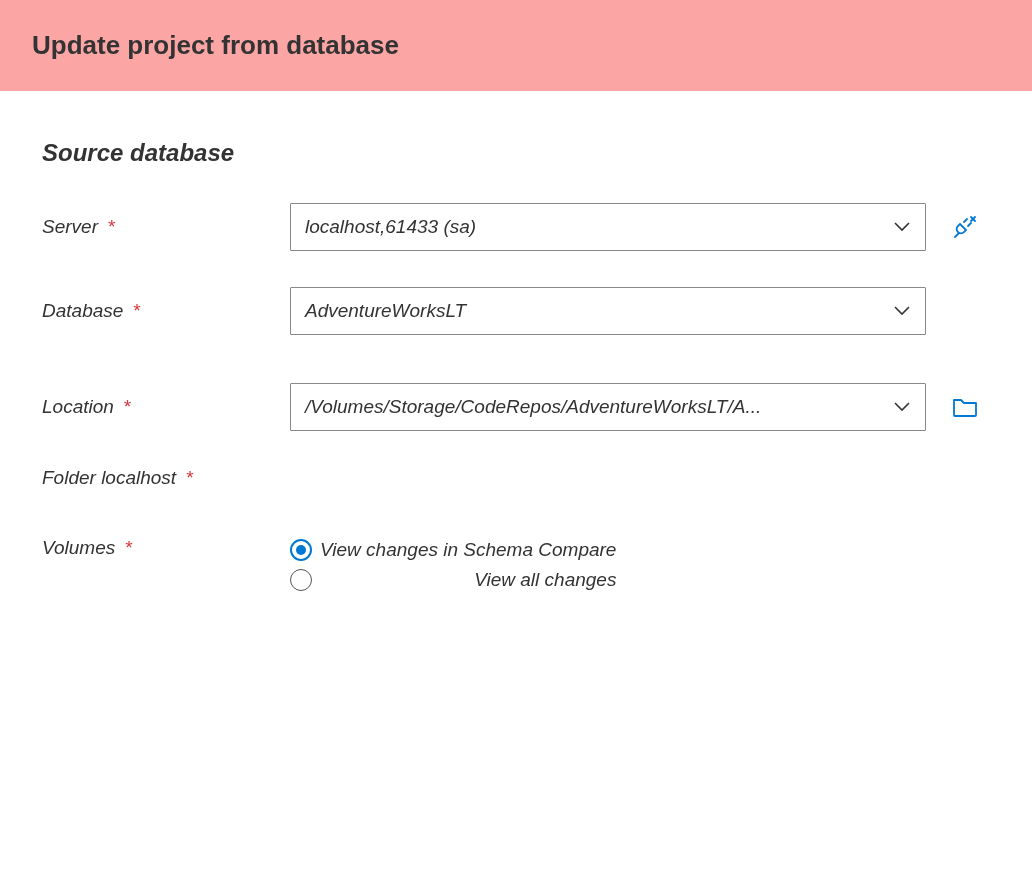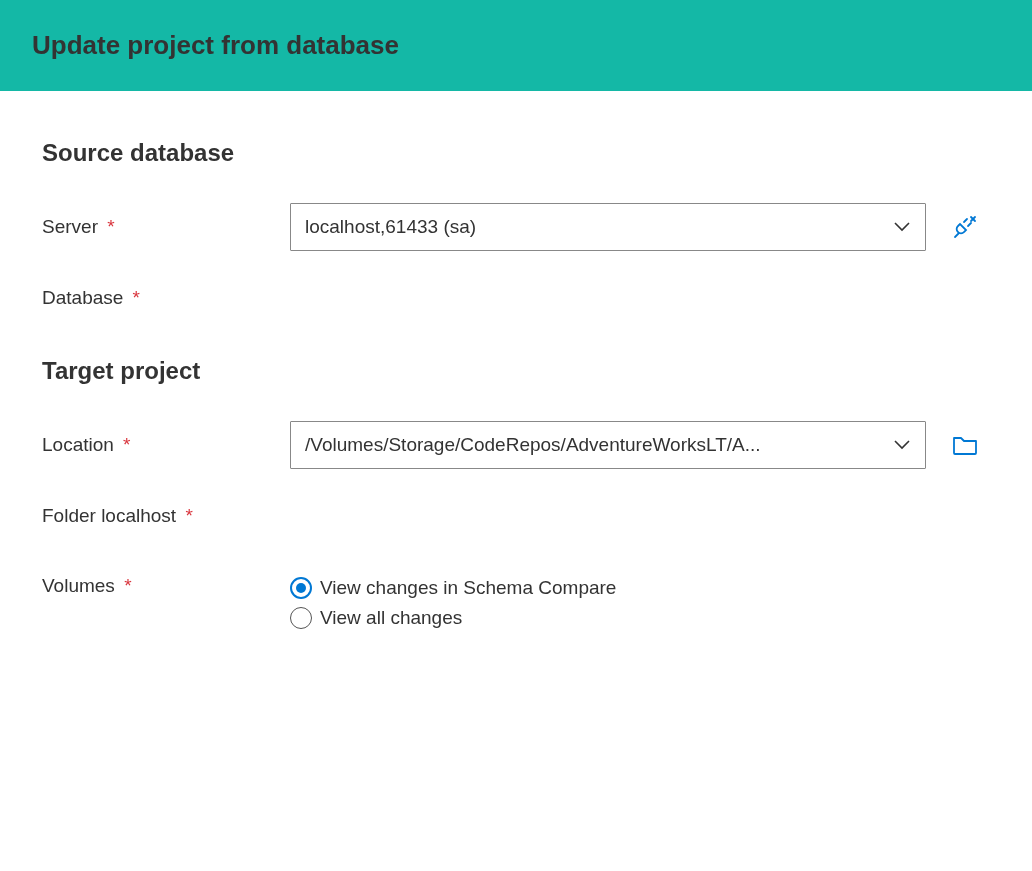--- a/index.html
+++ b/index.html
@@ -1,37 +1,37 @@
 <!DOCTYPE html>
 <html><head>
   <meta charset="utf-8">
   <style>
     * { margin: 0; padding: 0; box-sizing: border-box; }
     body { font-family: -apple-system, BlinkMacSystemFont, "Segoe UI", Helvetica, Arial, sans-serif; color: #323232; background: #fff; }
 
-    .header { background: #14b8a6; padding: 30px 0 30px 32px; }
+    .header { background: #fca5a5; padding: 30px 0 30px 32px; }
     .header h1 { font-size: 26px; font-weight: 700; color: #333; }
 
-    .content { padding: 0 32px 40px 42px; }
+    .content { padding: 0 32px 40px 42px; font-style: italic; }
 
     .section { margin-top: 48px; }
     .section h2 { font-size: 24px; font-weight: 700; color: #333; margin-bottom: 32px; }
 
     .field-row { display: flex; align-items: center; margin-bottom: 26px; margin-top: 36px; }
     .field-label { width: 248px; font-size: 19px; color: #333; flex-shrink: 0; }
     .req { color: #d9363e; margin-left: 4px; }
     .select-wrap { position: relative; width: 636px; }
     .select { width: 100%; height: 48px; border: 1px solid #888; background: #fff; padding: 0 42px 0 14px; font-size: 19px; color: #333; display: flex; align-items: center; cursor: pointer; border-radius: 1px; overflow: hidden; white-space: nowrap; text-overflow: ellipsis; }
     .chevron { position: absolute; right: 16px; top: 50%; transform: translateY(-50%); pointer-events: none; }
     .chevron svg { display: block; }
     .icon-btn { margin-left: 24px; cursor: pointer; display: flex; align-items: center; justify-content: center; width: 30px; height: 30px; }
     .icon-btn svg { display: block; }
 
     .radio-group { padding-top: 2px; }
-    .radio-row { display: flex; align-items: center; margin-bottom: 8px; cursor: pointer; }
+    .radio-row { display: flex; align-items: center; margin-bottom: 8px; cursor: pointer; justify-content: space-between; }
     .radio-circle { width: 22px; height: 22px; border-radius: 50%; margin-right: 8px; flex-shrink: 0; display: flex; align-items: center; justify-content: center; }
     .radio-circle.unselected { border: 1.5px solid #555; }
     .radio-circle.selected { border: 2px solid #0078d4; }
     .radio-dot { width: 10px; height: 10px; border-radius: 50%; background: #0078d4; }
     .radio-label { font-size: 19px; color: #333; }
   </style>
 </head>
 <body>
 
 <div class="header">
@@ -68,25 +68,32 @@
             </g>
           </svg>
         </span>
       </div>
     </div>
 
     <div class="field-row">
       <div class="field-label">
         <span>Database</span><span class="req">&nbsp;*</span>
       </div>
+      <div class="select-wrap">
+        <div class="select">AdventureWorksLT</div>
+        <span class="chevron">
+          <svg width="16" height="10" viewBox="0 0 16 10">
+              <path d="M1 1 L8 8 L15 1" stroke="#333" stroke-width="1.6" fill="none"></path>
+            </svg>
+        </span>
+      </div>
     </div>
   </div>
 
   <div class="section">
-    <h2>Target project</h2>
 
     <div class="field-row">
       <div class="field-label">
         <span>Location</span><span class="req">&nbsp;*</span>
       </div>
       <div class="select-wrap">
         <div class="select">/Volumes/Storage/CodeRepos/AdventureWorksLT/A...</div>
         <span class="chevron">
           <svg width="16" height="10" viewBox="0 0 16 10">
               <path d="M1 1 L8 8 L15 1" stroke="#333" stroke-width="1.6" fill="none"></path>

